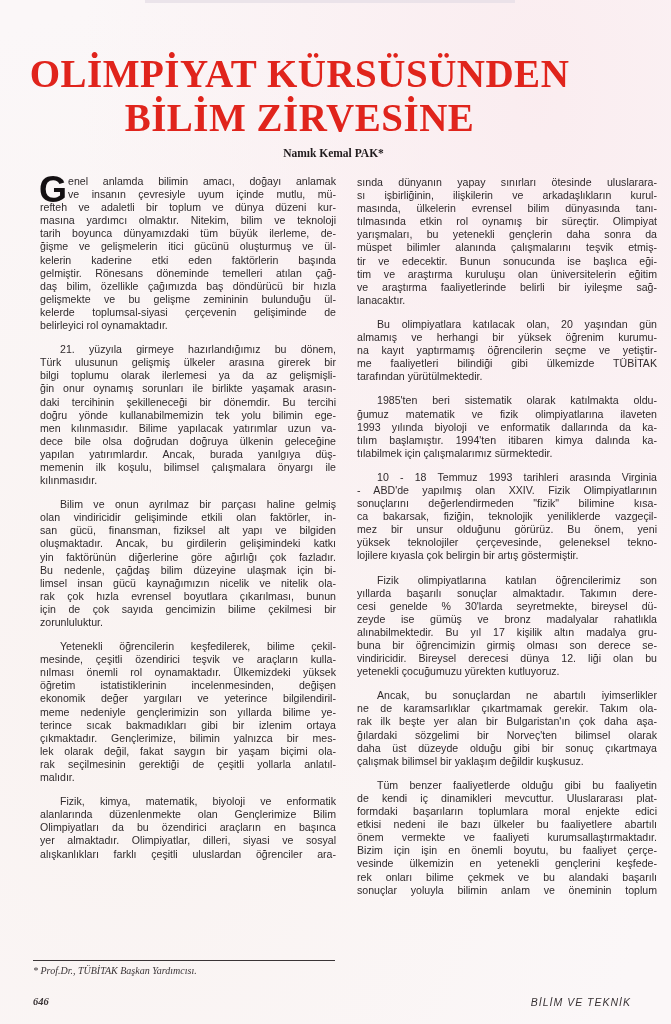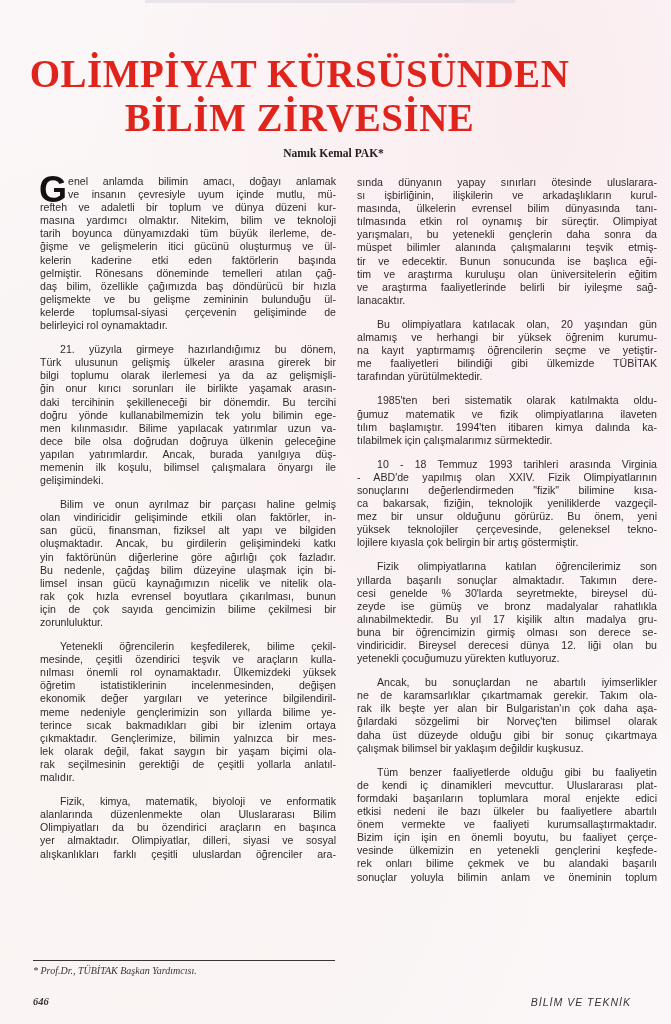--- a/index.html
+++ b/index.html
@@ -167,28 +167,28 @@
         <span class="ln">gelmiştir. Rönesans döneminde temelleri atılan çağ-</span>
         <span class="ln">daş bilim, özellikle çağımızda baş döndürücü bir hızla</span>
         <span class="ln">gelişmekte ve bu gelişme zemininin bulunduğu ül-</span>
         <span class="ln">kelerde toplumsal-siyasi çerçevenin gelişiminde de</span>
         <span class="ln last">belirleyici rol oynamaktadır.</span>
       </div>
       <div class="para">
         <span class="ln indent">21. yüzyıla girmeye hazırlandığımız bu dönem,</span>
         <span class="ln">Türk ulusunun gelişmiş ülkeler arasına girerek bir</span>
         <span class="ln">bilgi toplumu olarak ilerlemesi ya da az gelişmişli-</span>
-        <span class="ln">ğin onur kırıcı sorunları ile birlikte yaşamak arasın-</span>
+        <span class="ln">ğin onur oynamış sorunları ile birlikte yaşamak arasın-</span>
         <span class="ln">daki tercihinin şekilleneceği bir dönemdir. Bu tercihi</span>
         <span class="ln">doğru yönde kullanabilmemizin tek yolu bilimin ege-</span>
         <span class="ln">men kılınmasıdır. Bilime yapılacak yatırımlar uzun va-</span>
         <span class="ln">dece bile olsa doğrudan doğruya ülkenin geleceğine</span>
         <span class="ln">yapılan yatırımlardır. Ancak, burada yanılgıya düş-</span>
         <span class="ln">memenin ilk koşulu, bilimsel çalışmalara önyargı ile</span>
-        <span class="ln last">gelişimindeki.</span>
+        <span class="ln last">kılınmasıdır.</span>
       </div>
       <div class="para">
         <span class="ln indent">Bilim ve onun ayrılmaz bir parçası haline gelmiş</span>
         <span class="ln">olan vindiricidir gelişiminde etkili olan faktörler, in-</span>
         <span class="ln">san gücü, finansman, fiziksel alt yapı ve bilgiden</span>
         <span class="ln">oluşmaktadır. Ancak, bu girdilerin gelişimindeki katkı</span>
         <span class="ln">yin faktörünün diğerlerine göre ağırlığı çok fazladır.</span>
         <span class="ln">Bu nedenle, çağdaş bilim düzeyine ulaşmak için bi-</span>
         <span class="ln">limsel insan gücü kaynağımızın nicelik ve nitelik ola-</span>
         <span class="ln">rak çok hızla evrensel boyutlara çıkarılması, bunun</span>
@@ -203,21 +203,21 @@
         <span class="ln">ekonomik değer yargıları ve yeterince bilgilendiril-</span>
         <span class="ln">meme nedeniyle gençlerimizin son yıllarda bilime ye-</span>
         <span class="ln">terince sıcak bakmadıkları gibi bir izlenim ortaya</span>
         <span class="ln">çıkmaktadır. Gençlerimize, bilimin yalnızca bir mes-</span>
         <span class="ln">lek olarak değil, fakat saygın bir yaşam biçimi ola-</span>
         <span class="ln">rak seçilmesinin gerektiği de çeşitli yollarla anlatıl-</span>
         <span class="ln last">malıdır.</span>
       </div>
       <div class="para">
         <span class="ln indent">Fizik, kimya, matematik, biyoloji ve enformatik</span>
-        <span class="ln">alanlarında düzenlenmekte olan Uluslararası Bilim</span>
+        <span class="ln">alanlarında düzenlenmekte olan Gençlerimize Bilim</span>
         <span class="ln">Olimpiyatları da bu özendirici araçların en başınca</span>
         <span class="ln">yer almaktadır. Olimpiyatlar, dilleri, siyasi ve sosyal</span>
         <span class="ln">alışkanlıkları farklı çeşitli uluslardan öğrenciler ara-</span>
       </div>
     </div>
   <div class="col right" id="right-col">
       <div class="para">
         <span class="ln">sında dünyanın yapay sınırları ötesinde uluslarara-</span>
         <span class="ln">sı işbirliğinin, ilişkilerin ve arkadaşlıkların kurul-</span>
         <span class="ln">masında, ülkelerin evrensel bilim dünyasında tanı-</span>
@@ -232,20 +232,21 @@
       <div class="para">
         <span class="ln indent">Bu olimpiyatlara katılacak olan, 20 yaşından gün</span>
         <span class="ln">almamış ve herhangi bir yüksek öğrenim kurumu-</span>
         <span class="ln">na kayıt yaptırmamış öğrencilerin seçme ve yetiştir-</span>
         <span class="ln">me faaliyetleri bilindiği gibi ülkemizde TÜBİTAK</span>
         <span class="ln last">tarafından yürütülmektedir.</span>
       </div>
       <div class="para">
         <span class="ln indent">1985'ten beri sistematik olarak katılmakta oldu-</span>
         <span class="ln">ğumuz matematik ve fizik olimpiyatlarına ilaveten</span>
+        <span class="ln">1993 yılında biyoloji ve enformatik dallarında da ka-</span>
         <span class="ln">tılım başlamıştır. 1994'ten itibaren kimya dalında ka-</span>
         <span class="ln last">tılabilmek için çalışmalarımız sürmektedir.</span>
       </div>
       <div class="para">
         <span class="ln indent">10 - 18 Temmuz 1993 tarihleri arasında Virginia</span>
         <span class="ln">- ABD'de yapılmış olan XXIV. Fizik Olimpiyatlarının</span>
         <span class="ln">sonuçlarını değerlendirmeden "fizik" bilimine kısa-</span>
         <span class="ln">ca bakarsak, fiziğin, teknolojik yeniliklerde vazgeçil-</span>
         <span class="ln">mez bir unsur olduğunu görürüz. Bu önem, yeni</span>
         <span class="ln">yüksek teknolojiler çerçevesinde, geleneksel tekno-</span>

